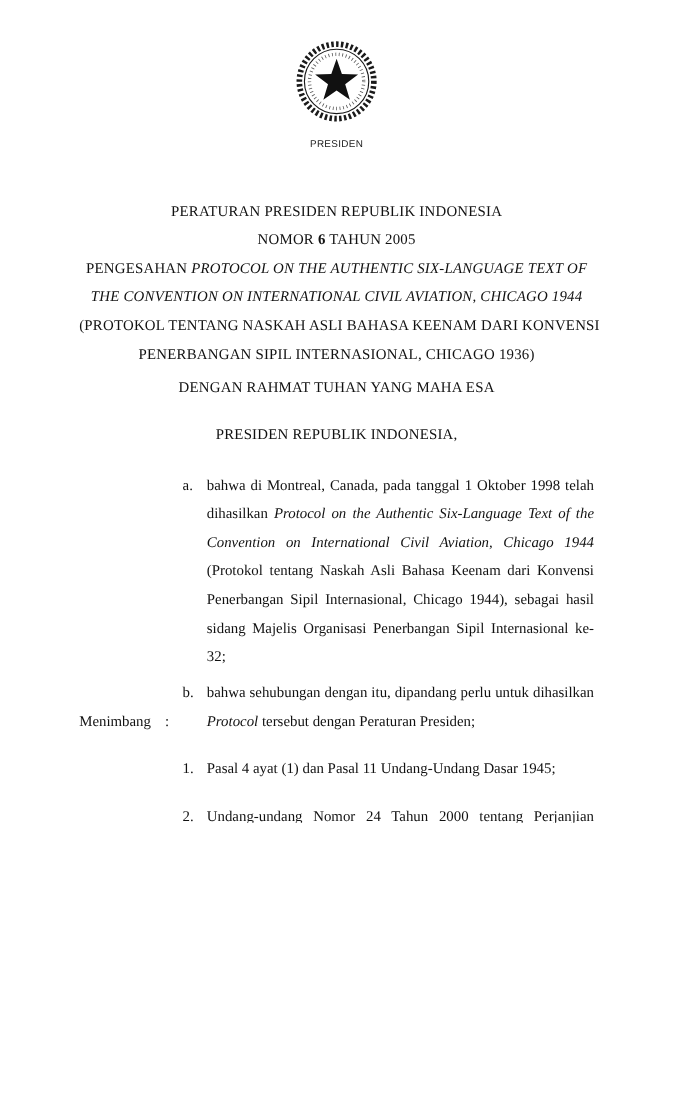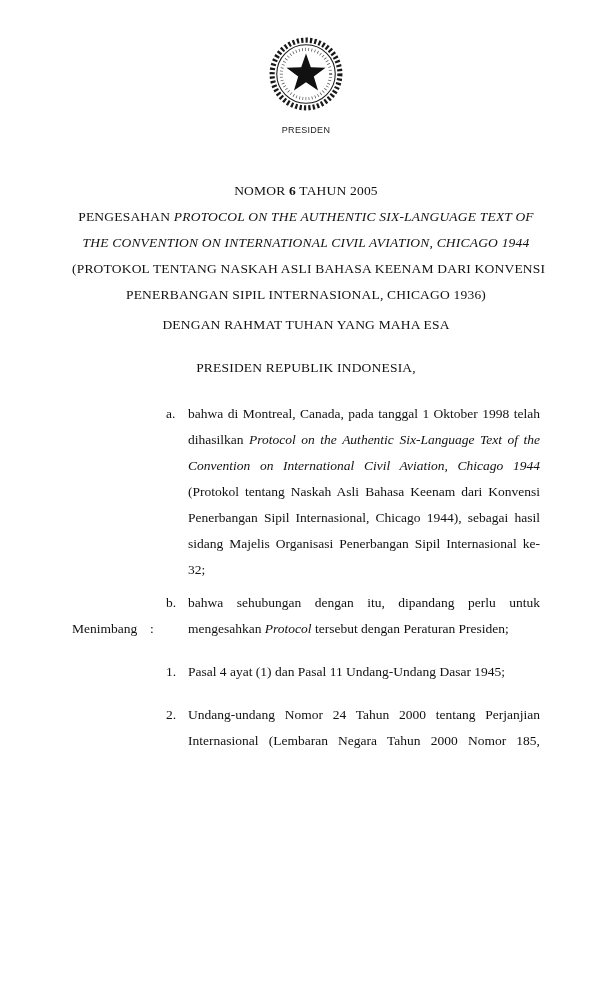--- a/index.html
+++ b/index.html
@@ -90,20 +90,21 @@
           <path d="M38,18 L42.70,31.53 L57.02,31.82 L45.61,40.47 L49.76,54.18 L38,46 L26.24,54.18 L30.39,40.47 L18.98,31.82 L33.30,31.53 Z" fill="#111111"></path>
         </svg>
       </span>
     </div>
     <div class="letterhead-text">
       <div>PRESIDEN</div>
     </div>
   </div>
 
   <div class="title-block">
+    <div class="title-line">PERATURAN PRESIDEN REPUBLIK INDONESIA</div>
     <div class="title-line"><span>NOMOR </span><span class="num-bold">6</span><span> TAHUN 2005</span></div>
     <div class="title-line"><span>PENGESAHAN </span><em>PROTOCOL ON THE AUTHENTIC SIX-LANGUAGE TEXT OF</em></div>
     <div class="title-line"><em>THE CONVENTION ON INTERNATIONAL CIVIL AVIATION, CHICAGO 1944</em></div>
     <div class="title-line">(PROTOKOL TENTANG NASKAH ASLI BAHASA KEENAM DARI KONVENSI</div>
     <div class="title-line">PENERBANGAN SIPIL INTERNASIONAL, CHICAGO 1936)</div>
     <div class="invocation">DENGAN RAHMAT TUHAN YANG MAHA ESA</div>
     <div class="authority">PRESIDEN REPUBLIK INDONESIA,</div>
   </div>
 
   <div class="body-block">
@@ -111,21 +112,21 @@
     <div class="clause-row row-menimbang">
       <div class="clause-label">Menimbang</div>
       <div class="clause-colon">:</div>
       <div class="clause-items">
         <div class="clause-item">
           <div class="item-marker">a.</div>
           <div class="item-text"><span>bahwa di Montreal, Canada, pada tanggal 1 Oktober 1998 telah dihasilkan </span><em>Protocol on the Authentic Six-Language Text of the Convention on International Civil Aviation, Chicago 1944</em><span> (Protokol tentang Naskah Asli Bahasa Keenam dari Konvensi Penerbangan Sipil Internasional, Chicago 1944), sebagai hasil sidang Majelis Organisasi Penerbangan Sipil Internasional ke-32;</span></div>
         </div>
         <div class="clause-item">
           <div class="item-marker">b.</div>
-          <div class="item-text"><span>bahwa sehubungan dengan itu, dipandang perlu untuk mengesahkan </span><em>Protocol</em><span> tersebut dengan Peraturan Presiden;</span></div>
+          <div class="item-text"><span>bahwa sehubungan dengan itu, dipandang perlu untuk dihasilkan </span><em>Protocol</em><span> tersebut dengan Peraturan Presiden;</span></div>
         </div>
       </div>
     </div>
 
     <div class="clause-row row-mengingat">
       <div class="clause-label">Mengingat</div>
       <div class="clause-colon">:</div>
       <div class="clause-items">
         <div class="clause-item">
           <div class="item-marker">1.</div>

